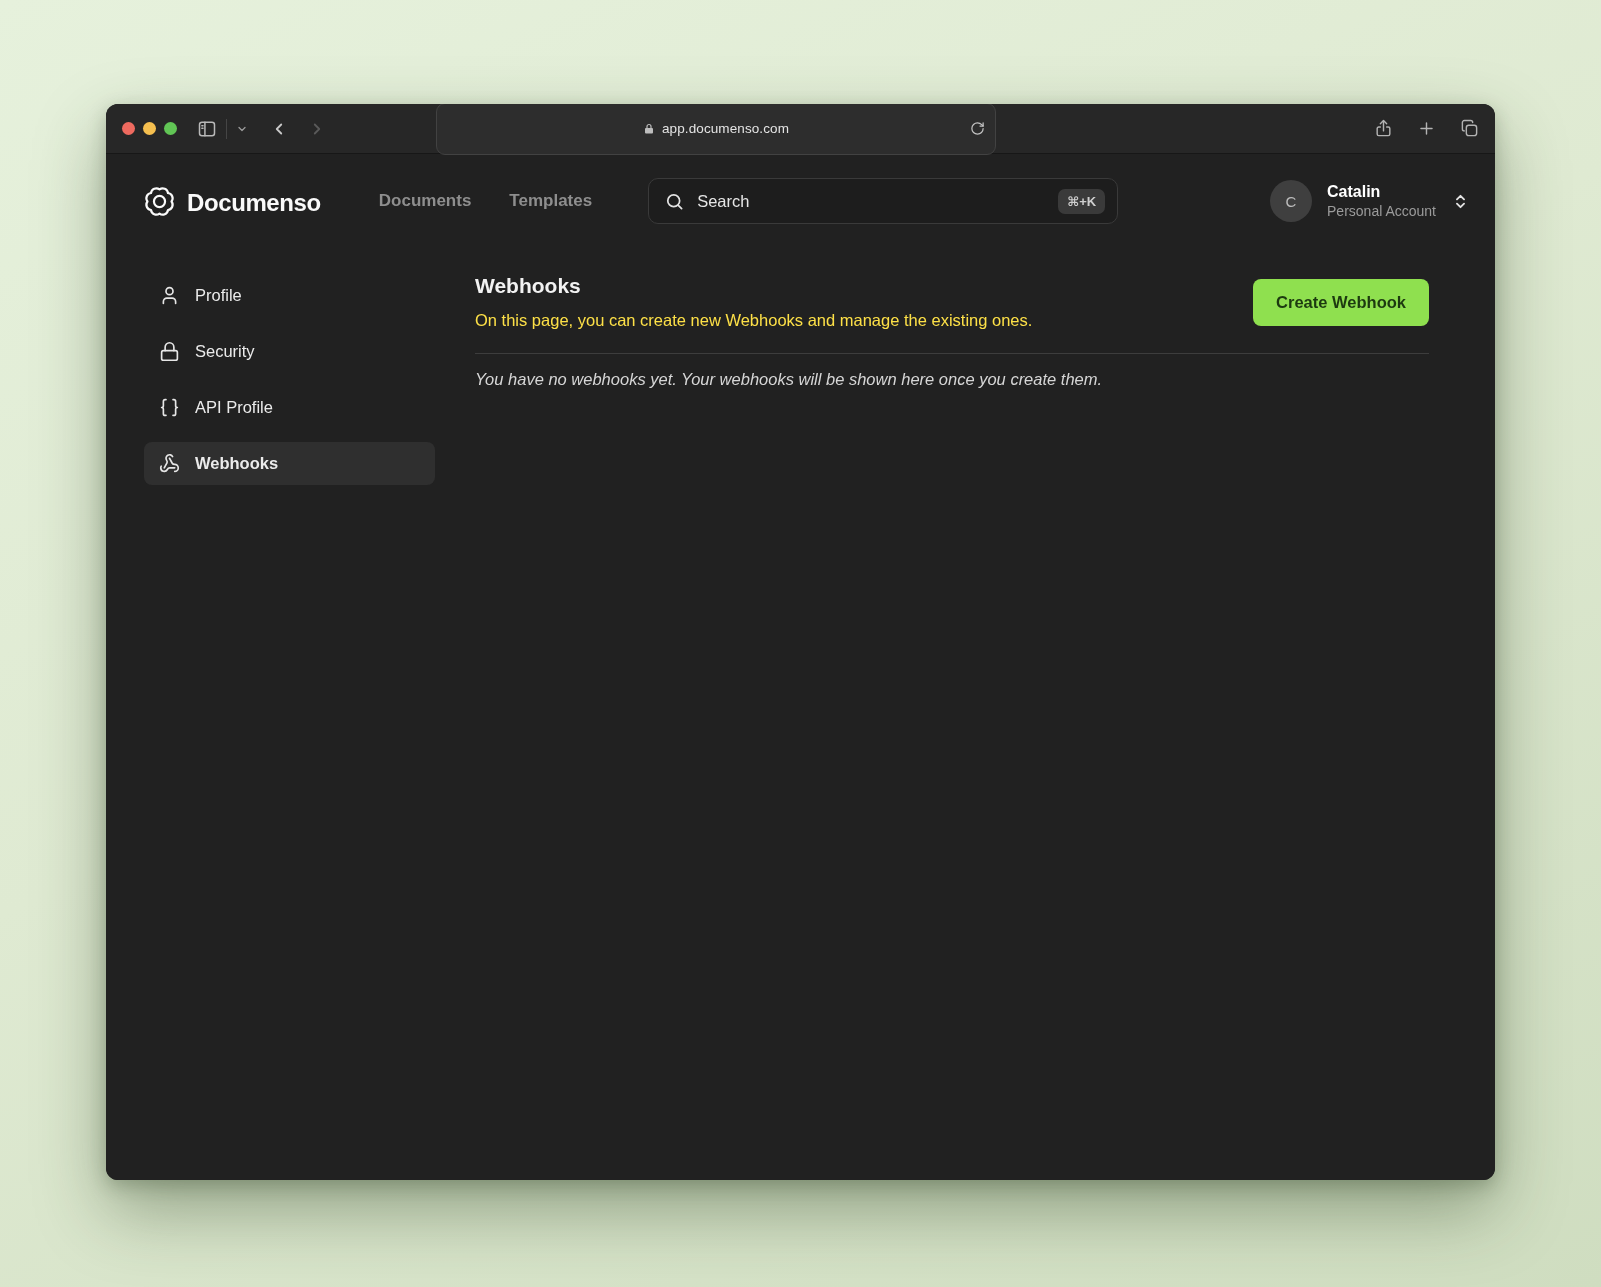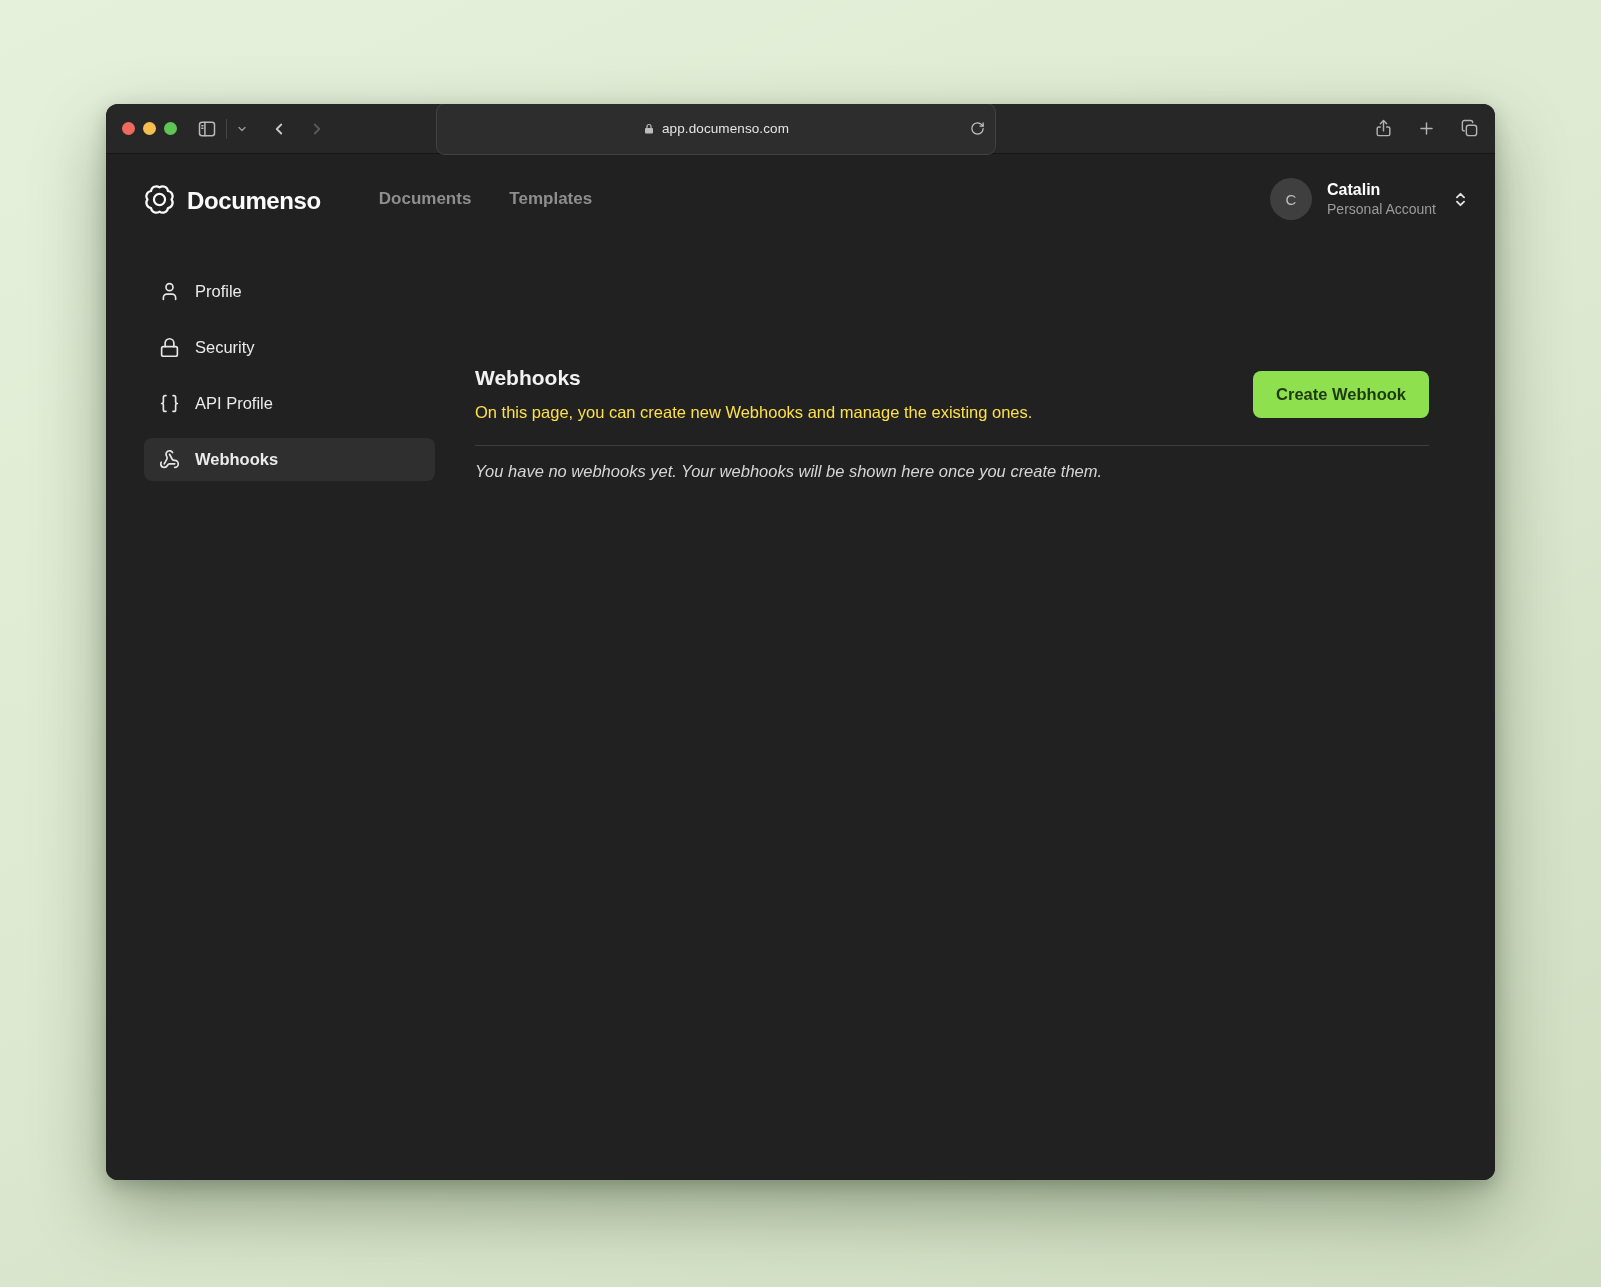--- a/index.html
+++ b/index.html
@@ -97,21 +97,21 @@
   }
   .names { display: flex; flex-direction: column; margin-left: 15px; line-height: 1.3; }
   .nm  { font-size: 16px; font-weight: 700; color: #ffffff; }
   .sub { font-size: 14px; color: #9b9b9b; }
   .acct-chevrons { margin-left: 16px; color: #e2e2e2; display: inline-flex; }
   
   .page-title {
     margin: 52px 0 0 38px;
     font-size: 42px; font-weight: 700; letter-spacing: -0.6px; color: #f4f4f4;
   }
-  .layout { display: flex; gap: 40px; margin: 50px 66px 0 38px; align-items: flex-end; }
+  .layout { display: flex; gap: 40px; margin: 50px 66px 0 38px; }
   .sidebar { width: 291px; flex: 0 0 291px; display: flex; flex-direction: column; gap: 13px; }
   .nav-item {
     display: flex; align-items: center; gap: 15px;
     padding: 11px 15px;
     border-radius: 8px;
     font-size: 16.5px; font-weight: 500; color: #ebebeb;
     cursor: pointer;
   }
   .nav-item svg { color: #e6e6e6; flex: 0 0 auto; }
   .nav-item.active { background: #2f2f2f; font-weight: 600; }
@@ -218,20 +218,30 @@
           <circle cx="12" cy="12" r="4.3"></circle>
         </svg>
         <span class="brand-name">Documenso</span>
       </div>
 
       <nav class="top-nav">
         <a>Documents</a>
         <a>Templates</a>
       </nav>
 
+      <div class="searchbox">
+        <span class="s-icon">
+          <svg width="19" height="19" viewBox="0 0 24 24" fill="none" stroke="currentColor" stroke-width="2.2" stroke-linecap="round" stroke-linejoin="round">
+              <circle cx="11" cy="11" r="7.5"></circle>
+              <path d="m21 21-4.2-4.2"></path>
+            </svg>
+        </span>
+        <span class="search-ph">Search</span>
+        <span class="kbd">⌘+K</span>
+      </div>
 
       <div class="account">
         <span class="avatar">C</span>
         <span class="names">
           <span class="nm">Catalin</span>
           <span class="sub">Personal Account</span>
         </span>
         <span class="acct-chevrons">
           <svg width="17" height="17" viewBox="0 0 24 24" fill="none" stroke="currentColor" stroke-width="2.6" stroke-linecap="round" stroke-linejoin="round">
               <path d="m7 15 5 5 5-5"></path>

